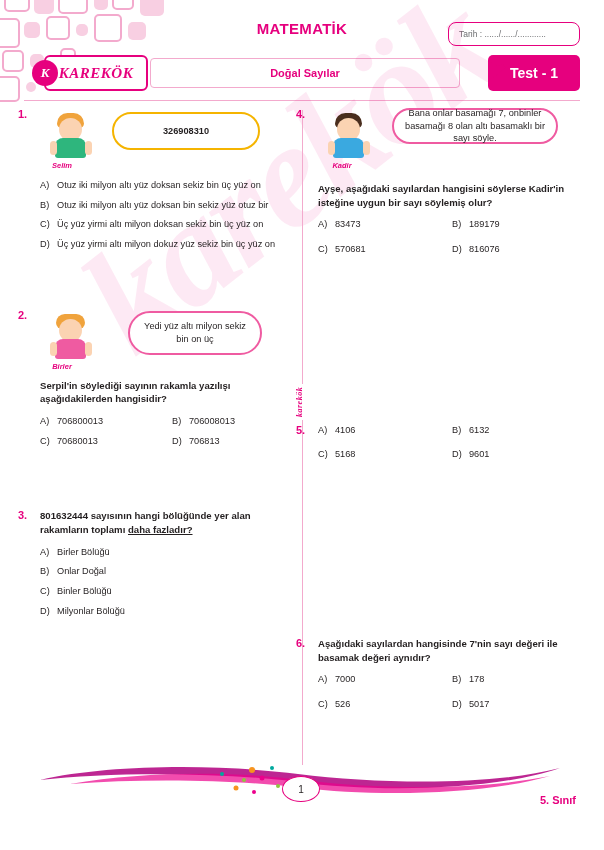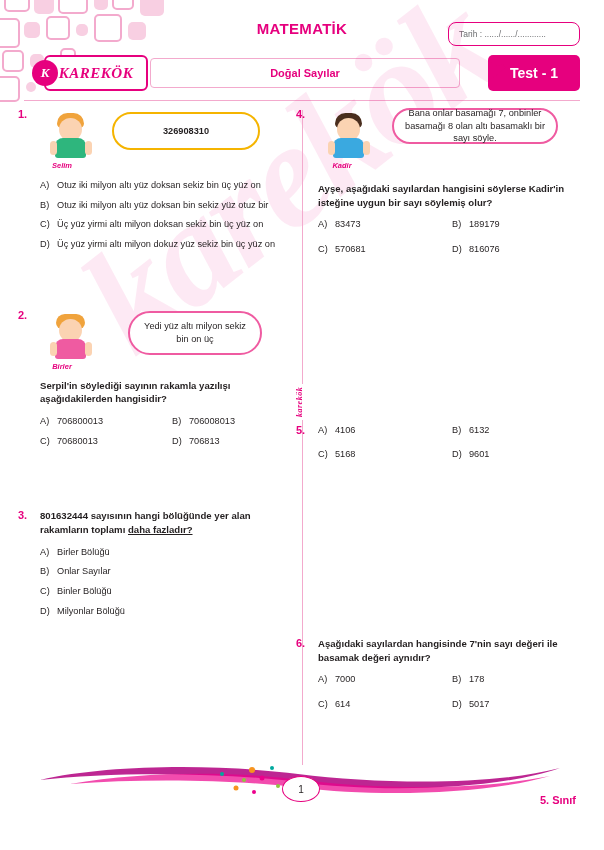--- a/index.html
+++ b/index.html
@@ -391,21 +391,21 @@
       <div class="qtext">
         <span>801632444 sayısının hangi bölüğünde yer alan rakamların toplamı </span><span class="u">daha fazladır?</span>
       </div>
       <div class="opts">
         <div class="opt">
           <span class="lbl">A)</span>
           <span>Birler Bölüğü</span>
         </div>
         <div class="opt">
           <span class="lbl">B)</span>
-          <span>Onlar Sayılar</span>
+          <span>Onlar Doğal</span>
         </div>
         <div class="opt">
           <span class="lbl">C)</span>
           <span>Binler Bölüğü</span>
         </div>
         <div class="opt">
           <span class="lbl">D)</span>
           <span>Milyonlar Bölüğü</span>
         </div>
       </div>
@@ -480,21 +480,21 @@
         <div class="opt">
           <span class="lbl">A)</span>
           <span>7000</span>
         </div>
         <div class="opt">
           <span class="lbl">B)</span>
           <span>178</span>
         </div>
         <div class="opt">
           <span class="lbl">C)</span>
-          <span>614</span>
+          <span>526</span>
         </div>
         <div class="opt">
           <span class="lbl">D)</span>
           <span>5017</span>
         </div>
       </div>
     </div>
 
   </div>
 

